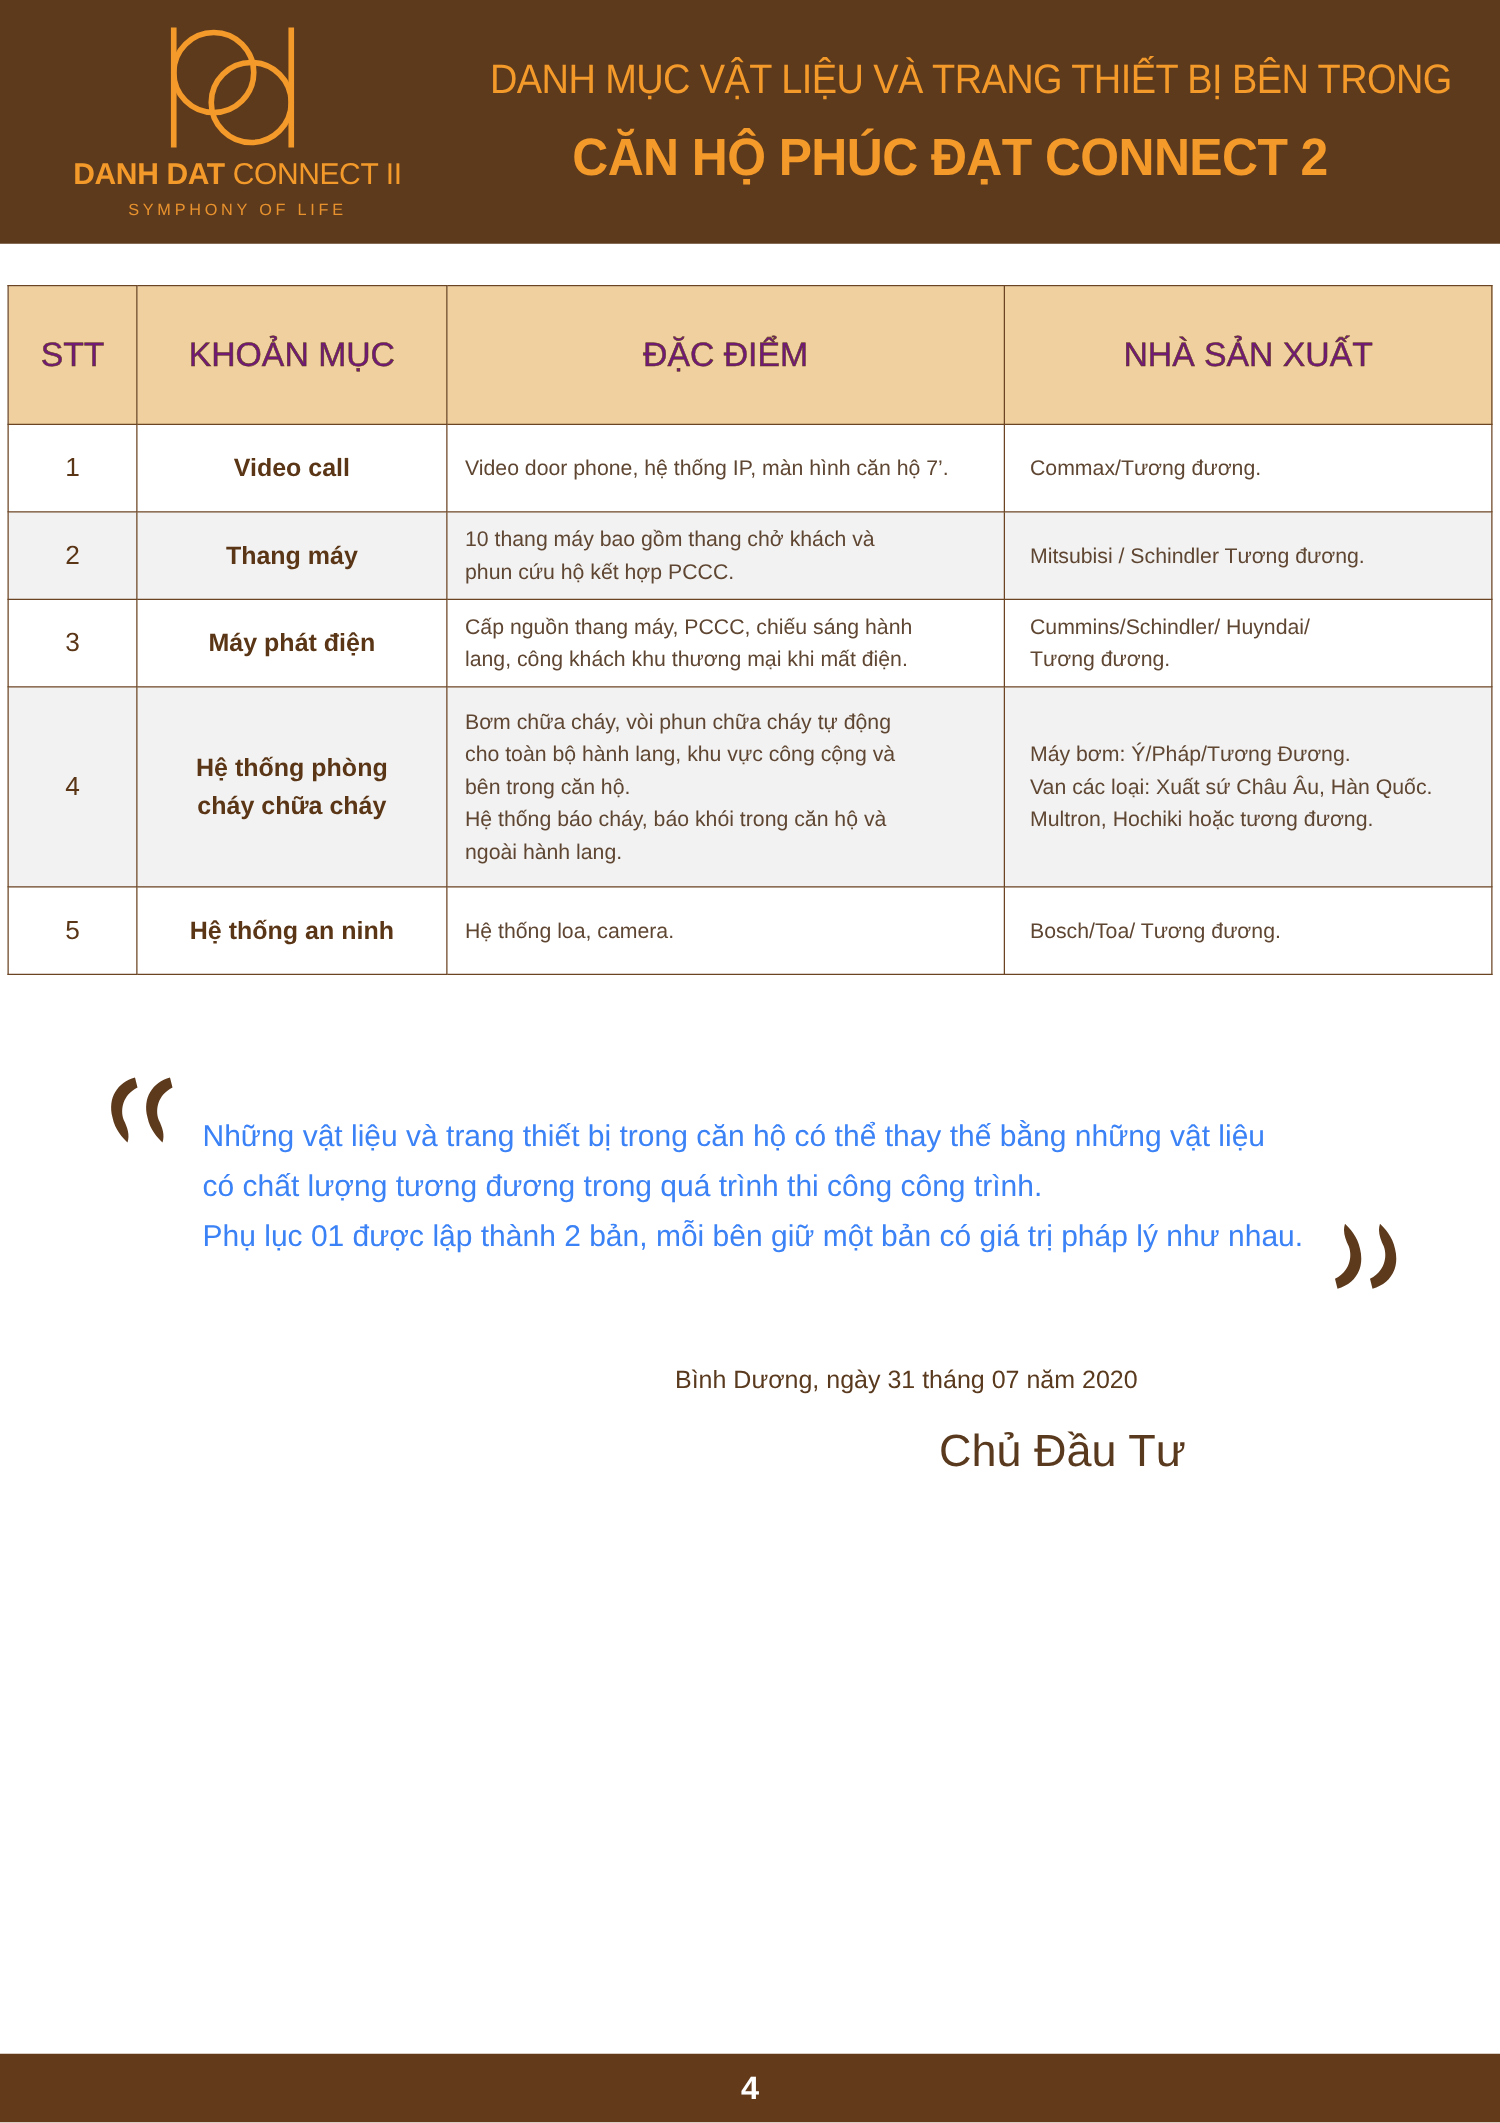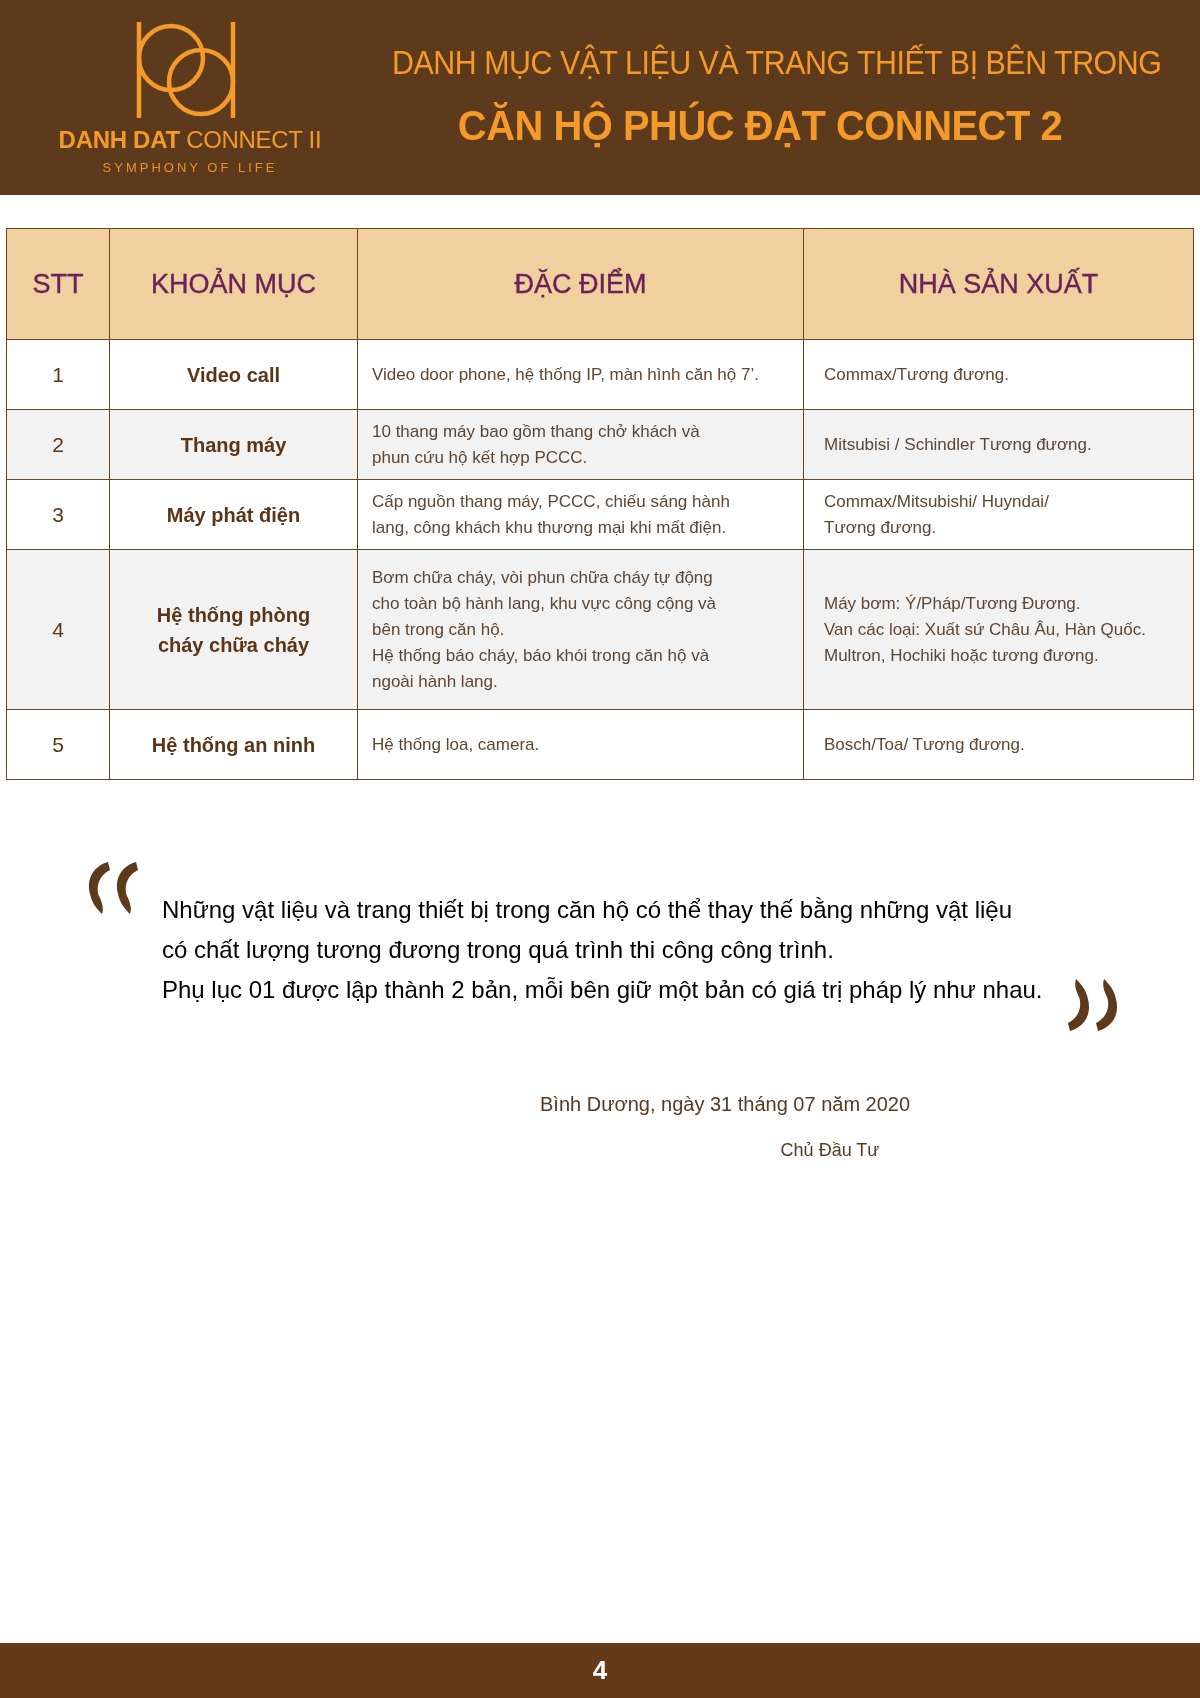--- a/index.html
+++ b/index.html
@@ -60,32 +60,32 @@
 
   
   .quote-open {
     position: absolute; left: 86px; top: 858px; width: 56px; height: 60px;
   }
   .quote-close {
     position: absolute; left: 1064px; top: 975px; width: 56px; height: 60px;
   }
   .quote-text {
     position: absolute; left: 162px; top: 890px; width: 900px;
-    font-size: 24px; line-height: 40px; color: #000000;
+    font-size: 24px; line-height: 40px; color: #3b82f6;
   }
   .quote-text div { white-space: nowrap; }
 
   
   .sig-date {
     position: absolute; left: 540px; top: 1093px; width: 580px; text-align: left;
     font-size: 20px; color: #5a3a1e; white-space: nowrap;
   }
   .sig-role {
-    position: absolute; left: 540px; top: 1140px; width: 580px; text-align: center;
-    font-size: 18px; color: #5a3a1e; white-space: nowrap;
+    position: absolute; left: 560px; top: 1140px; width: 580px; text-align: center;
+    font-size: 36px; color: #5a3a1e; white-space: nowrap;
   }
 
   
   .footer {
     position: absolute; left: 0; top: 1643px; width: 1200px; height: 55px;
     background: #633a1a; text-align: center;
   }
   .page-num {
     display: inline-block; margin-top: 12px; font-size: 26px; font-weight: 700; color: #ffffff;
   }
@@ -157,21 +157,21 @@
     <tr class="row">
       <td class="c-stt">3</td>
       <td class="c-item">
           <div>Máy phát điện</div>
         </td>
       <td class="c-desc">
         <div>Cấp nguồn thang máy, PCCC, chiếu sáng hành</div>
         <div>lang, công khách khu thương mại khi mất điện.</div>
       </td>
       <td class="c-maker">
-        <div>Commax/Mitsubishi/ Huyndai/</div>
+        <div>Cummins/Schindler/ Huyndai/</div>
         <div>Tương đương.</div>
       </td>
     </tr>
 
     <tr class="row alt tall">
       <td class="c-stt">4</td>
       <td class="c-item">
         <div>Hệ thống phòng</div>
         <div>cháy chữa cháy</div>
       </td>

